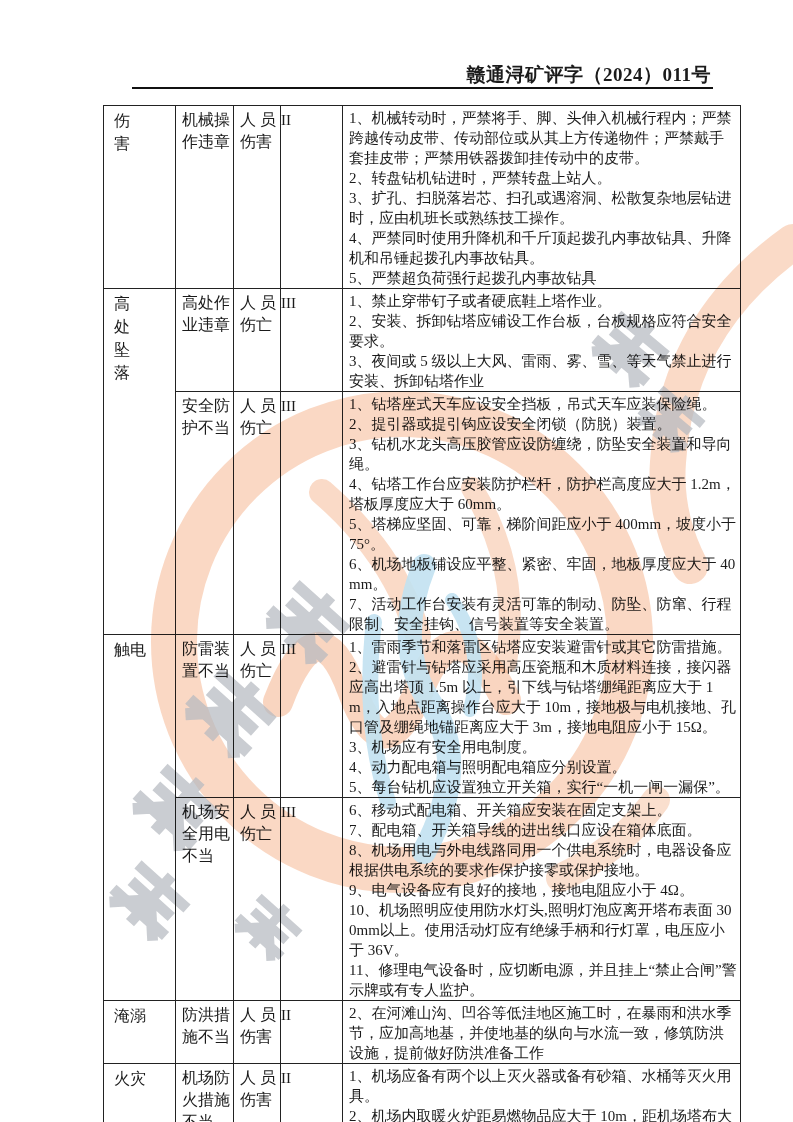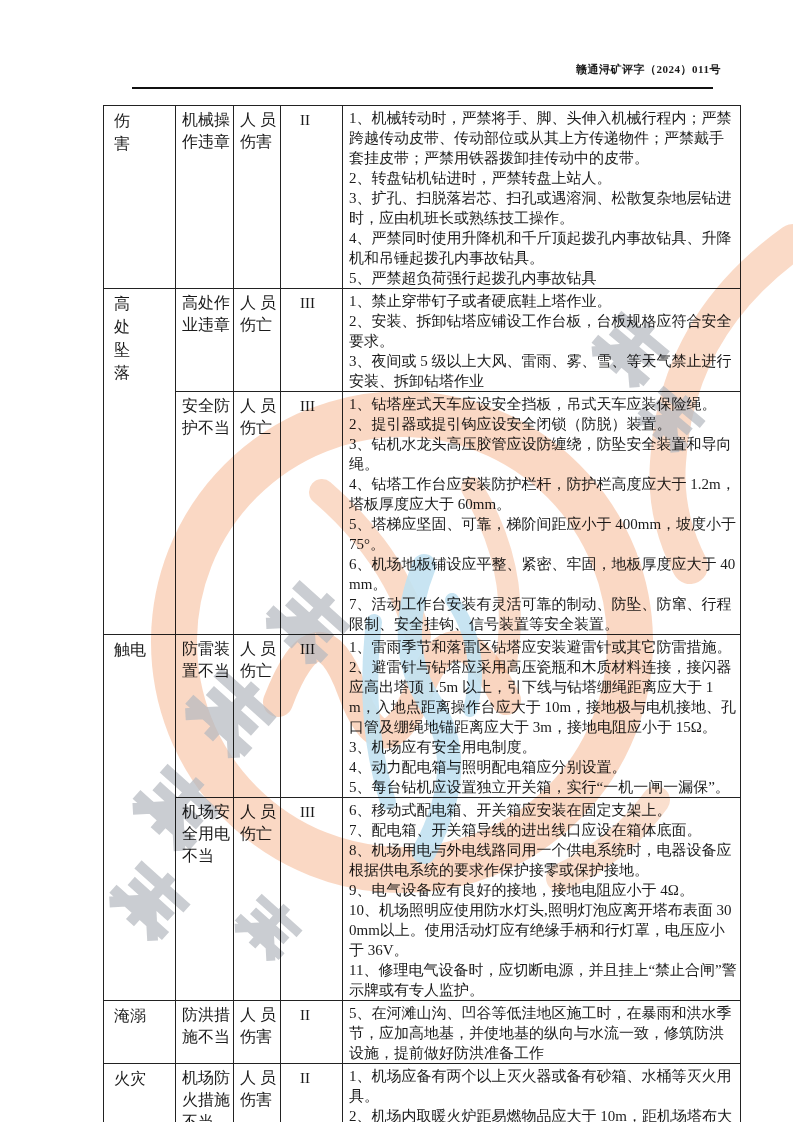--- a/index.html
+++ b/index.html
@@ -12,43 +12,43 @@
     font-family:"Liberation Serif","DejaVu Serif",serif;
     color:#1b1b1b;
   }
   
   .hdr-title{
     position:absolute;left:162px;top:62px;
     font-size:16.5px;font-weight:bold;letter-spacing:.5px;
     white-space:nowrap;
   }
   .hdr-doc{
-    position:absolute;right:72px;top:62px;
-    font-size:11px;font-weight:bold;letter-spacing:.5px;
+    position:absolute;right:82px;top:62px;
+    font-size:19px;font-weight:bold;letter-spacing:.5px;
     white-space:nowrap;
   }
   .hdr-rule{
     position:absolute;left:132px;top:87px;width:581px;height:0;
     border-top:2px solid #111;
   }
   
   table.haz{
     position:absolute;left:103px;top:105px;
     width:637px;
     border-collapse:collapse;table-layout:fixed;
   }
   table.haz td{
     border:1.6px solid #222;
     vertical-align:top;
     overflow:hidden;
   }
   td.c-hazard{white-space:pre-line;font-size:16px;line-height:23px;padding:3px 2px 0 10px;}
   td.c-cause {white-space:pre-line;font-size:16px;line-height:22px;padding:3px 1px 0 6px;margin-left:8px;}
   td.c-harm  {white-space:pre-line;font-size:16px;line-height:22px;padding:3px 1px 0 6px;}
-  td.c-level {font-size:15px;line-height:20px;padding:4px 2px 0 19px;font-family:"Liberation Serif",serif;}
+  td.c-level {font-size:15px;line-height:20px;padding:4px 2px 0 0;font-family:"Liberation Serif",serif;}
   td.c-meas  {white-space:pre-wrap;font-size:15px;line-height:20px;padding:2px 2px 0 6px;
               word-break:break-all;margin-top:24px;}
   
   .pagenum{
     position:absolute;left:103px;top:1040px;width:637px;
     text-align:center;font-size:14.5px;
   }
   
   .wm{
     position:absolute;left:0;top:0;width:793px;height:1122px;
@@ -143,21 +143,21 @@
 10、机场照明应使用防水灯头,照明灯泡应离开塔布表面 300mm以上。使用活动灯应有绝缘手柄和行灯罩，电压应小于 36V。
 11、修理电气设备时，应切断电源，并且挂上“禁止合闸”警示牌或有专人监护。</td>
     </tr>
     <tr style="height:59px">
       <td class="c-hazard">淹溺</td>
       <td class="c-cause">防洪措
 施不当</td>
       <td class="c-harm">人 员
 伤害</td>
       <td class="c-level">II</td>
-      <td class="c-meas">5、在河滩山沟、凹谷等低洼地区施工时，在暴雨和洪水季节，应加高地基，并使地基的纵向与水流一致，修筑防洪设施，提前做好防洪准备工作</td>
+      <td class="c-meas">2、在河滩山沟、凹谷等低洼地区施工时，在暴雨和洪水季节，应加高地基，并使地基的纵向与水流一致，修筑防洪设施，提前做好防洪准备工作</td>
     </tr>
     <tr style="height:80px">
       <td class="c-hazard">火灾</td>
       <td class="c-cause">机场防
 火措施
 不当</td>
       <td class="c-harm">人 员
 伤害</td>
       <td class="c-level">II</td>
       <td class="c-meas">1、机场应备有两个以上灭火器或备有砂箱、水桶等灭火用具。

